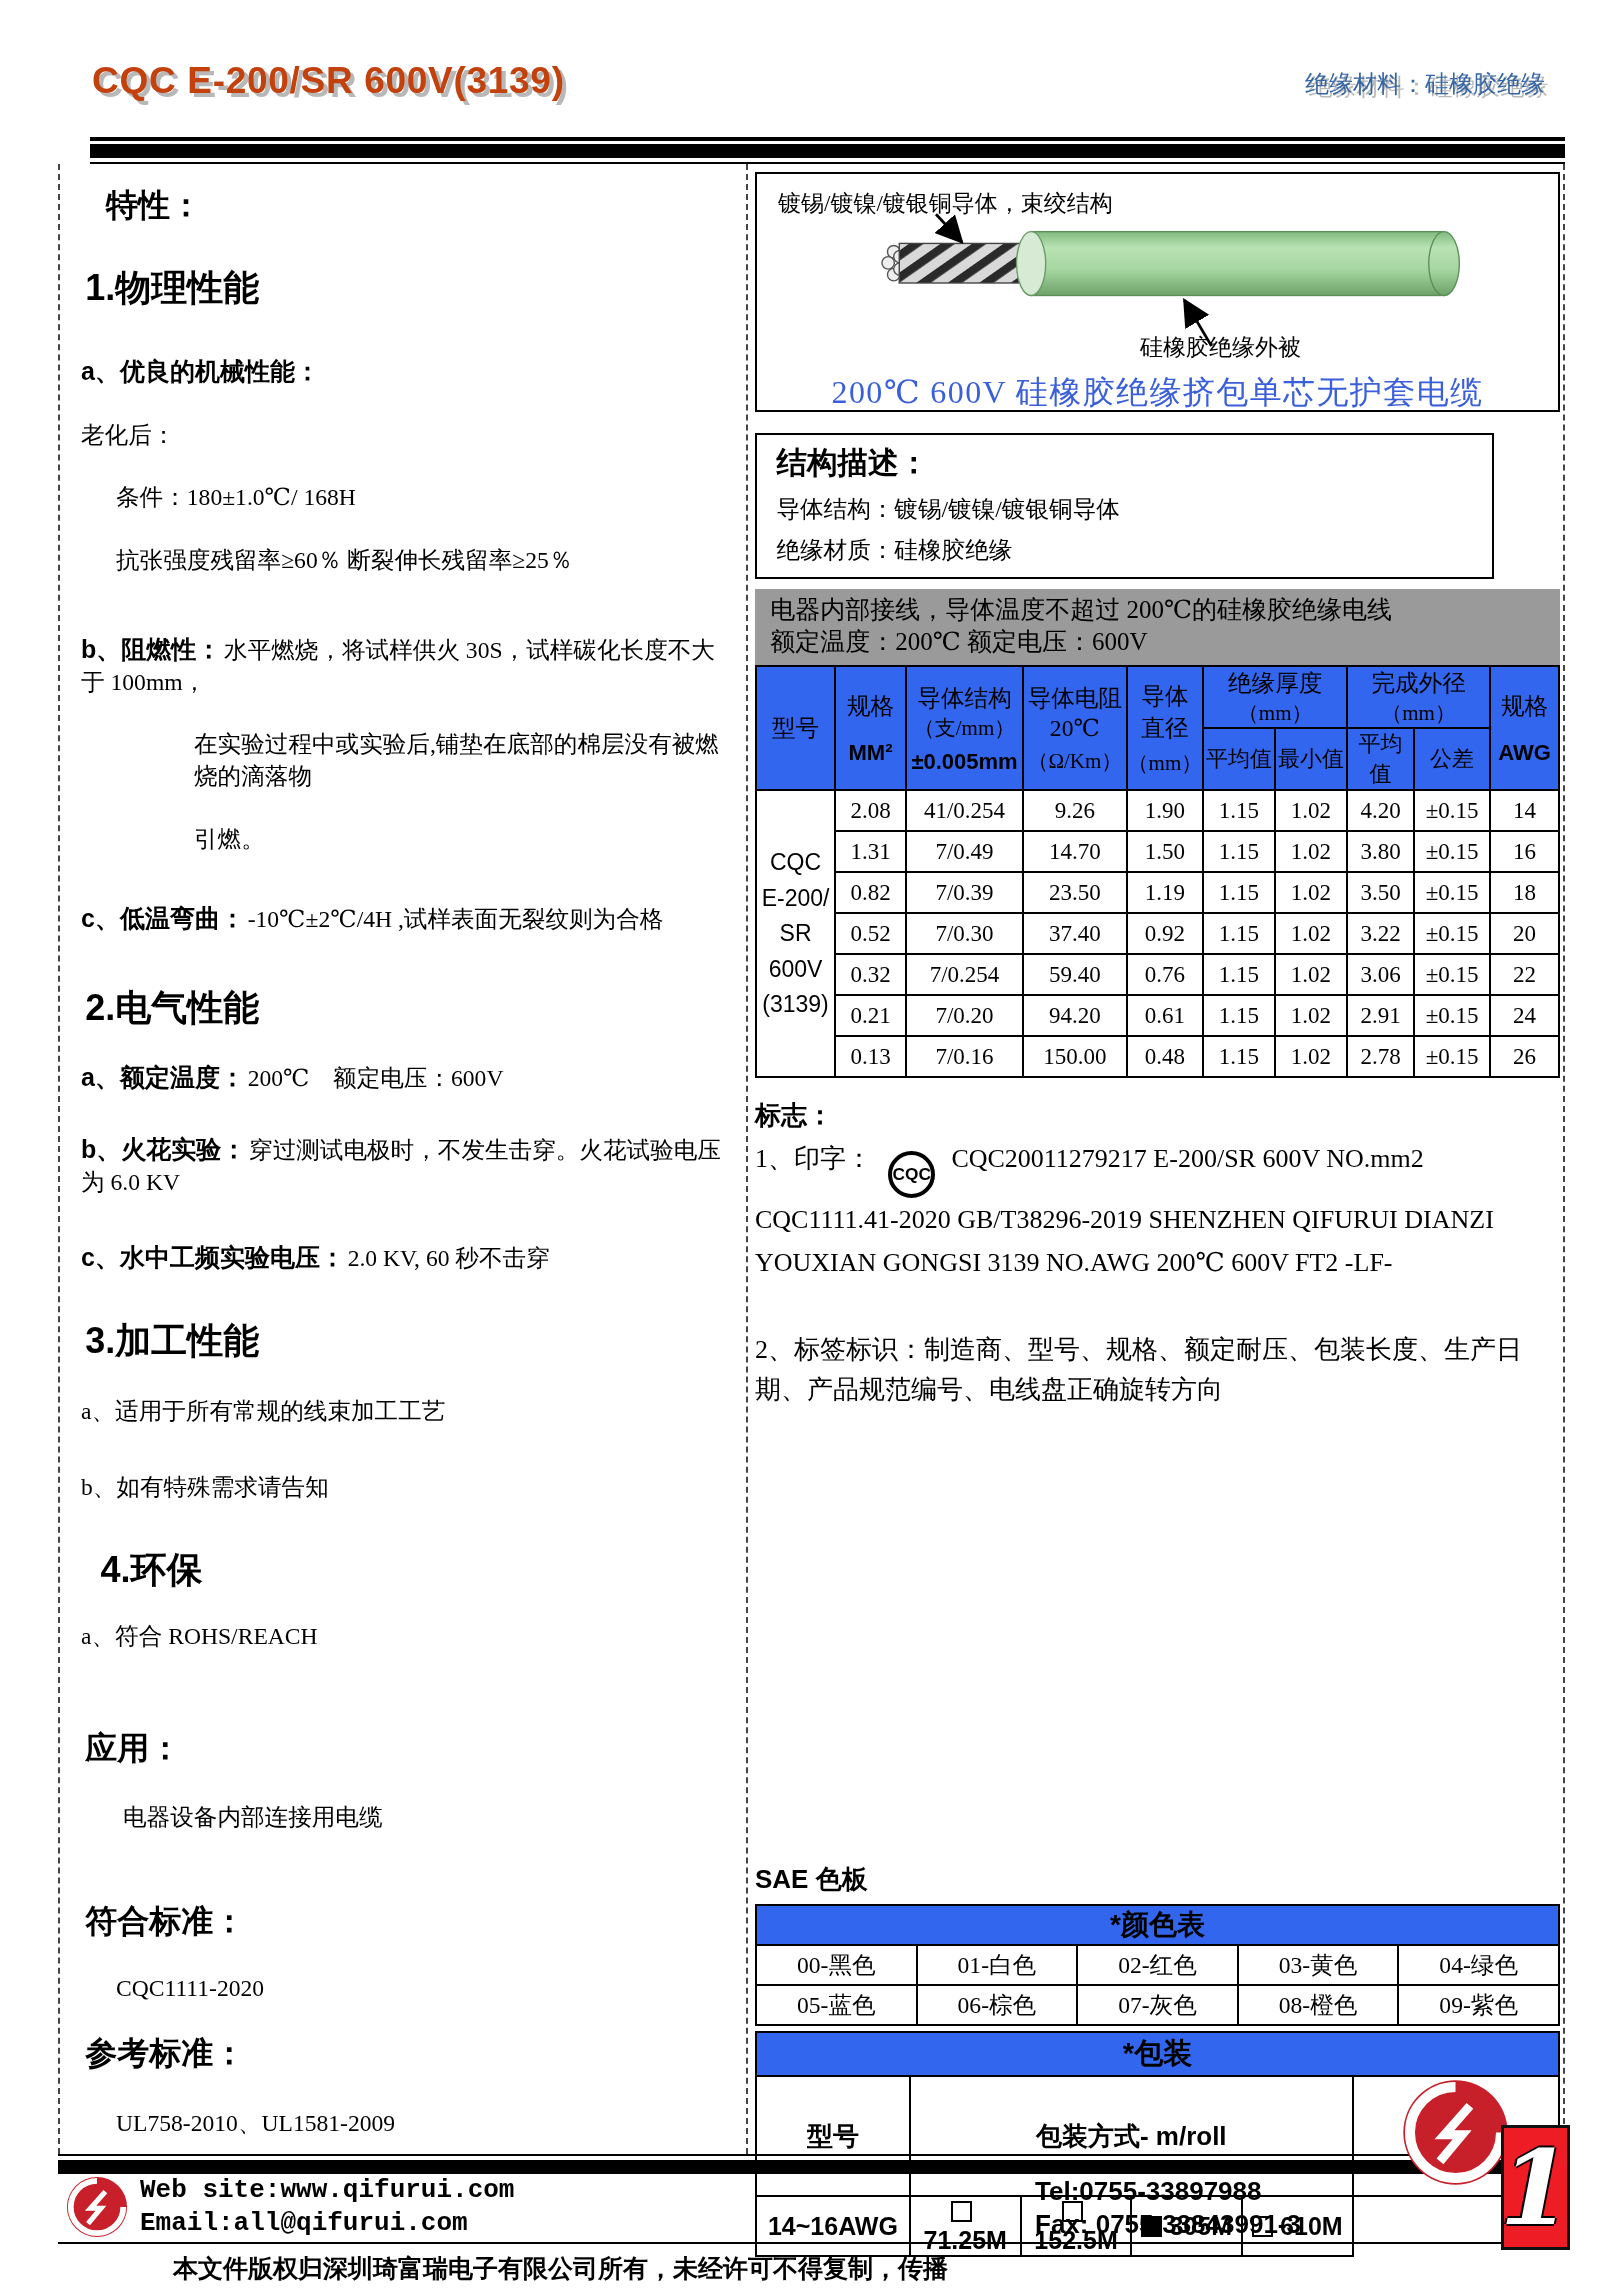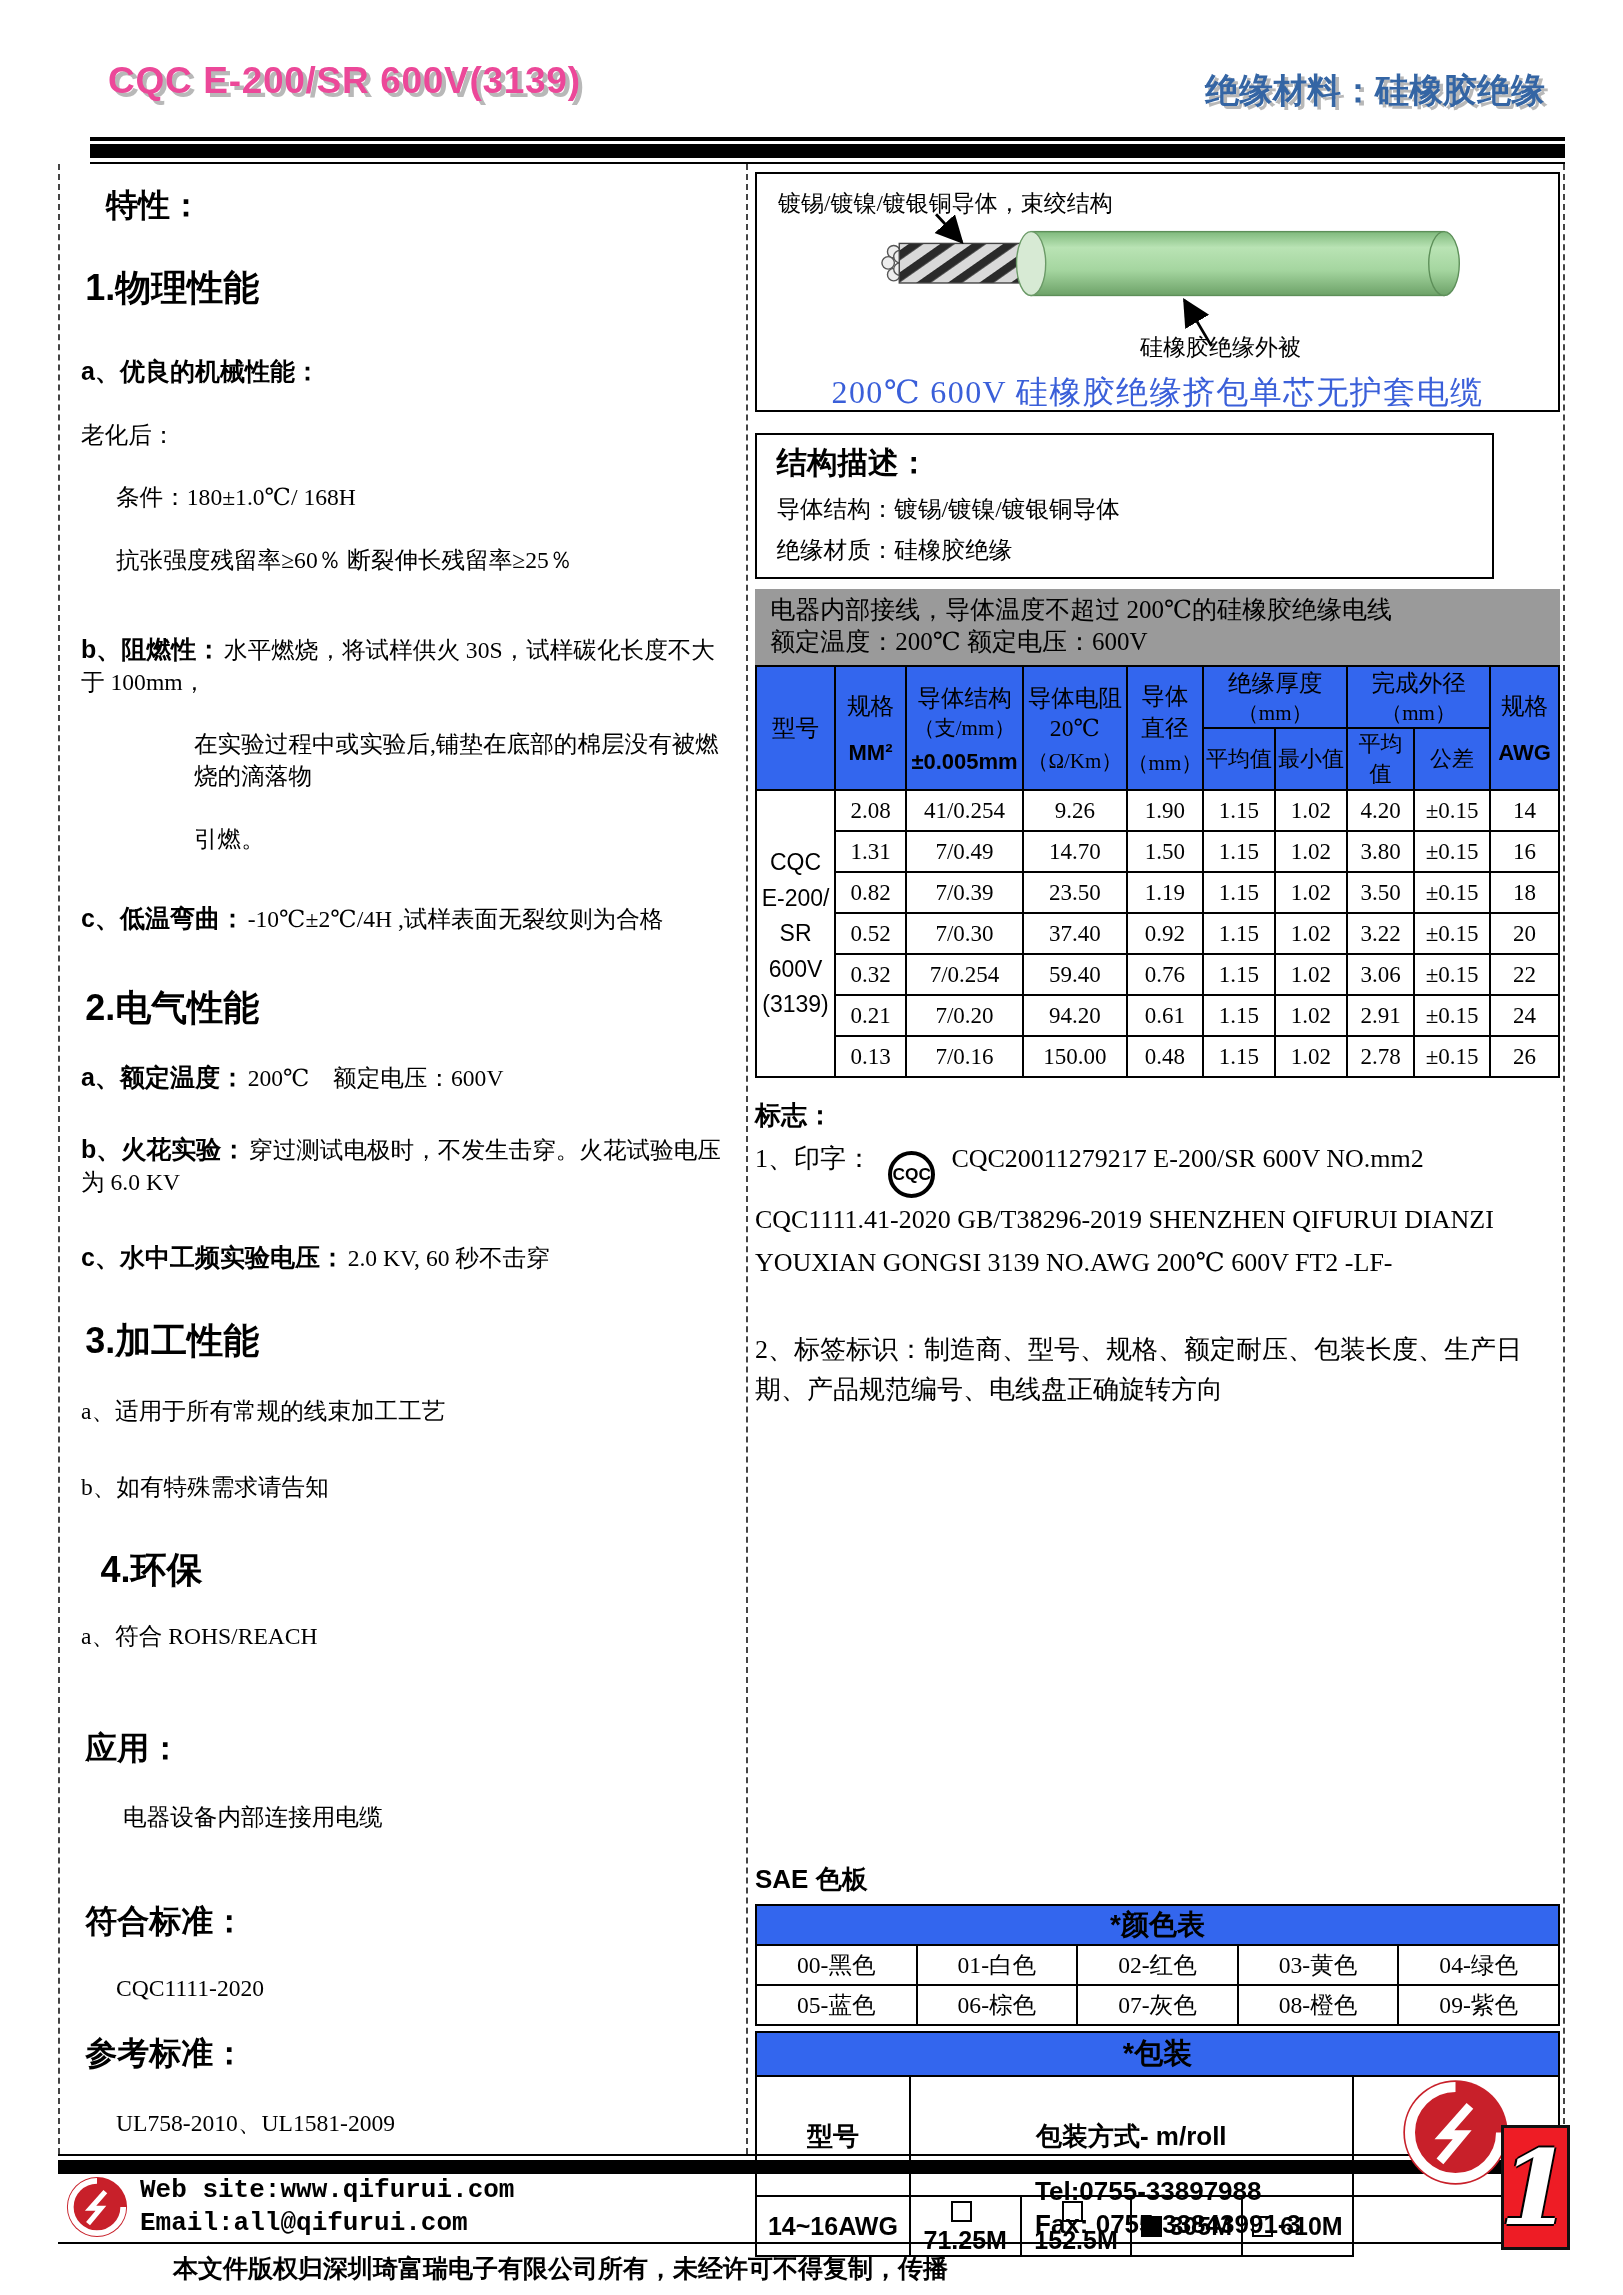--- a/index.html
+++ b/index.html
@@ -6,28 +6,28 @@
   html,body { background:#fff; }
   body {
     width:1623px; height:2295px; position:relative;
     font-family:"Liberation Serif","DejaVu Serif",serif; color:#000;
     overflow:hidden;
   }
 
   
   .header { height:137px; position:relative; }
   .header-title {
-    position:absolute; left:108px; top:60px;
-    font-size:37px; font-weight:bold; color:#ec4899; letter-spacing:0.7px;
+    position:absolute; left:92px; top:60px;
+    font-size:37px; font-weight:bold; color:#c2410c; letter-spacing:0.7px;
     font-family:"Liberation Sans","DejaVu Sans",sans-serif;
     text-shadow:4.2px 3.5px 0 #b8b8b8;
   }
   .header-right {
     position:absolute; right:78px; top:68px;
-    font-size:34px; font-weight:bold; color:#3465A4;
+    font-size:24px; font-weight:normal; color:#3465A4;
     font-family:"Liberation Sans","DejaVu Sans",sans-serif;
     text-shadow:3.5px 2.8px 0 #b8b8b8;
   }
   .top-rule { margin:0 58px 0 90px; }
   .top-rule .r1{height:3.5px;background:#000;}
   .top-rule .r2{height:3.5px;}
   .top-rule .r3{height:14px;background:#000;}
   .top-rule .r4{height:3.5px;}
   .top-rule .r5{height:2.1px;background:#000;}
 

